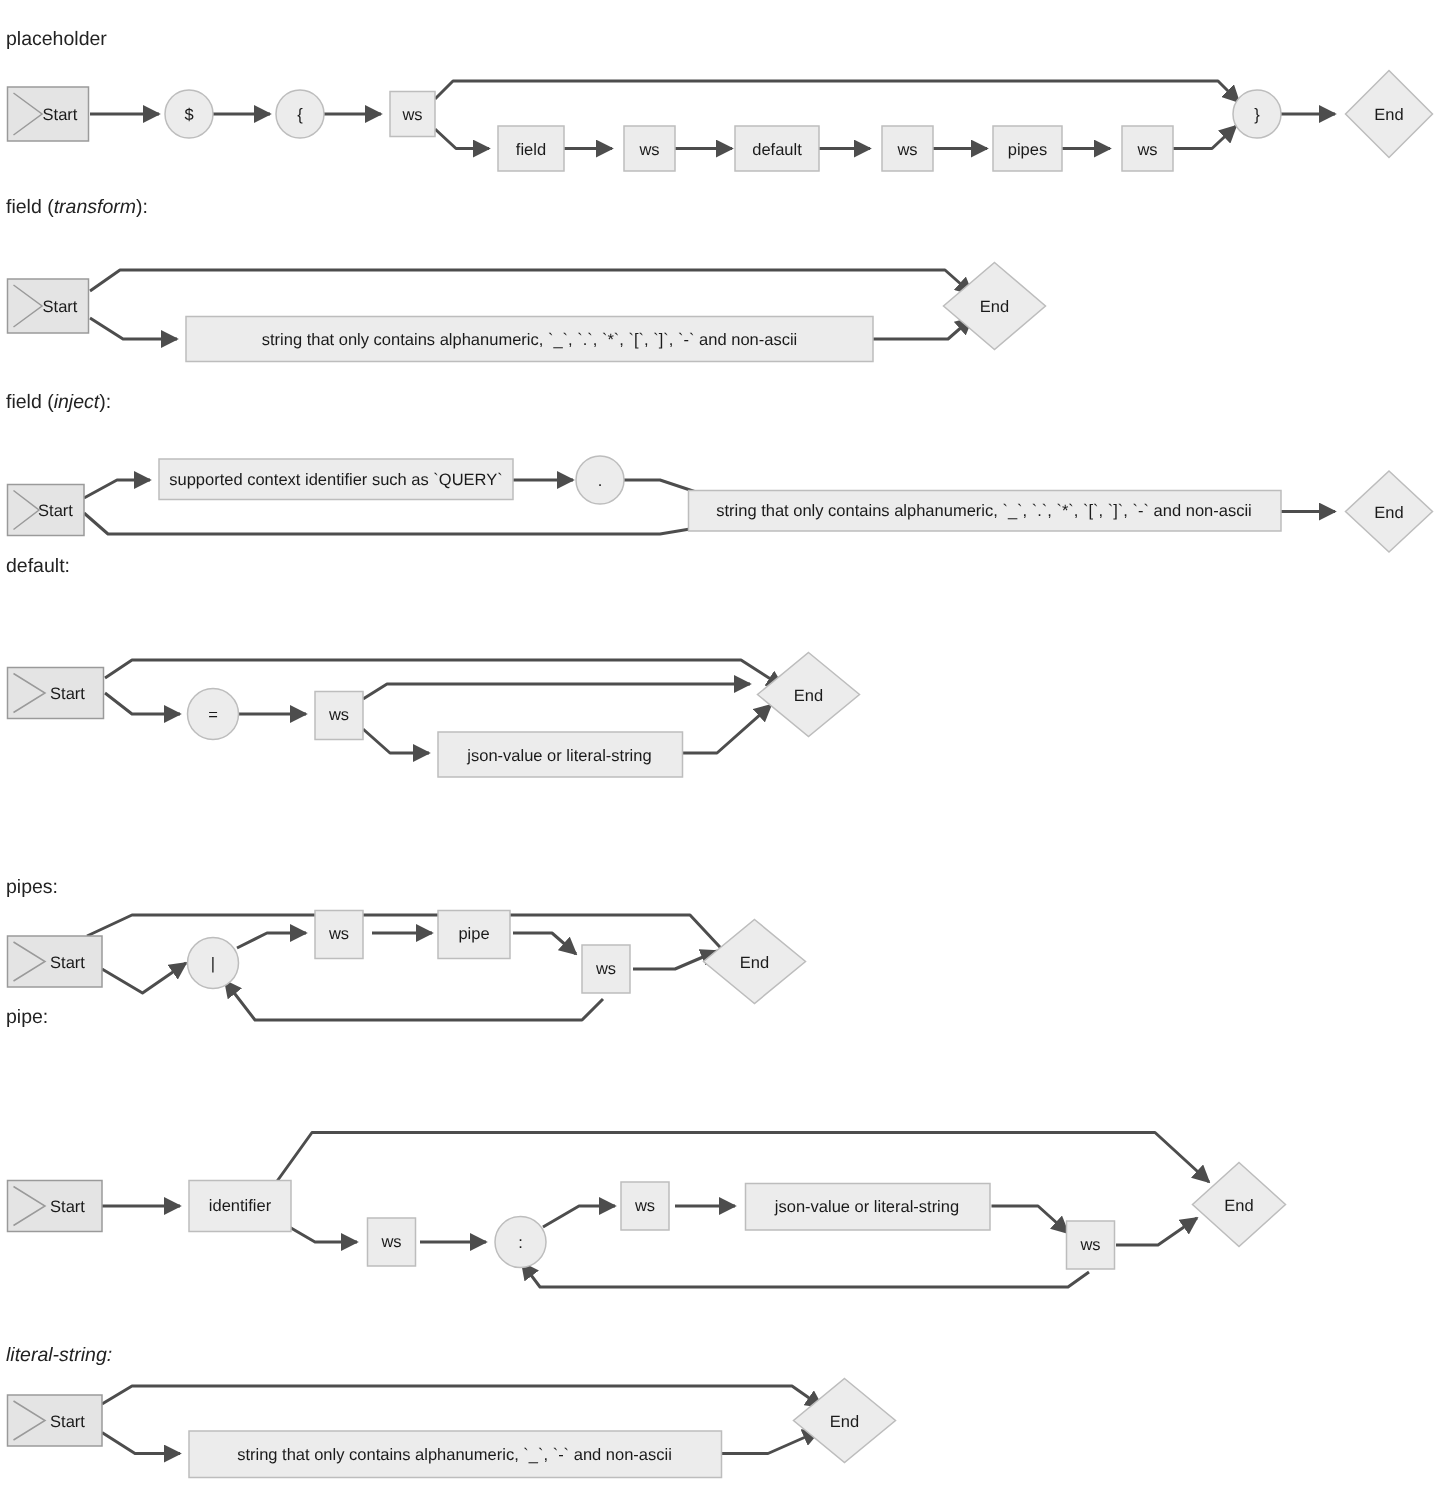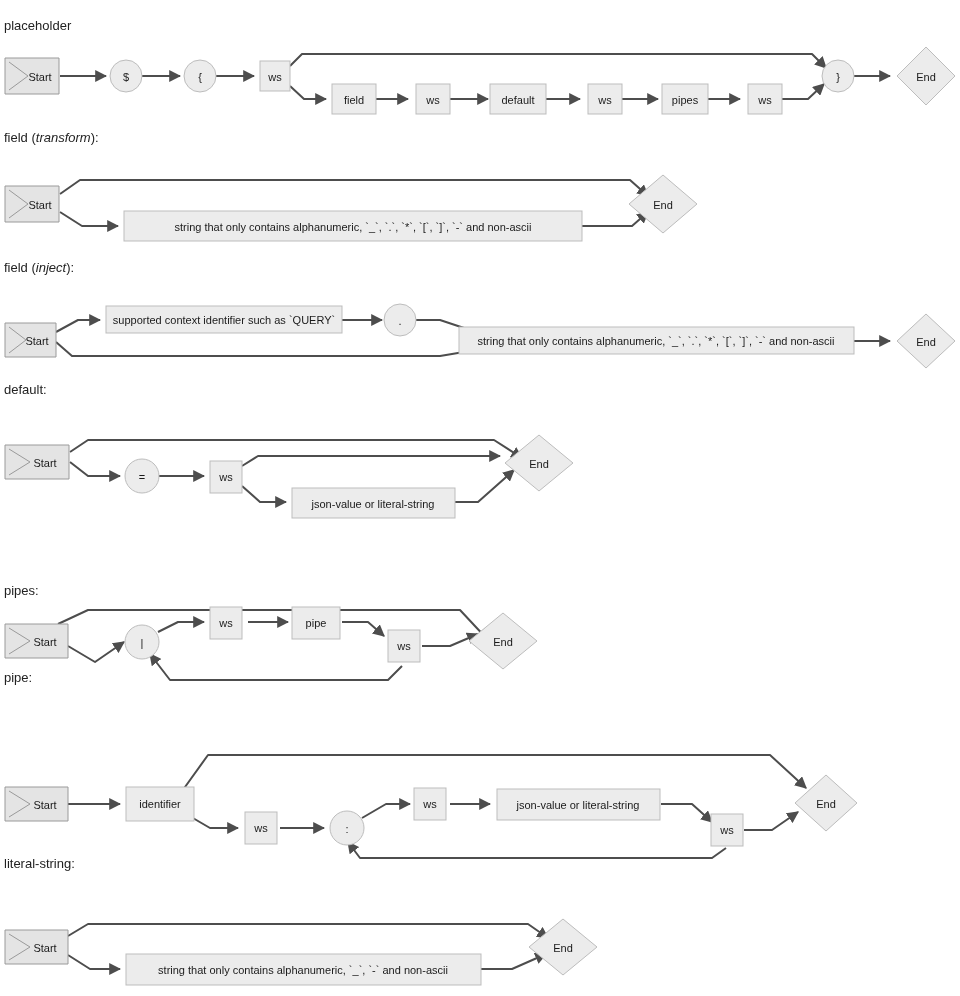--- a/index.html
+++ b/index.html
@@ -233,21 +233,21 @@
       <rect class="node-rect" x="459" y="29" width="395" height="27"></rect>
       <text class="node-text" x="656" y="43">string that only contains alphanumeric, `_`, `.`, `*`, `[`, `]`, `-` and non-ascii</text>
     </g>
 
     <g>
       <path class="node-diamond" d="M 926 16 L 955 43 L 926 70 L 897 43 Z"></path>
       <text class="node-text" x="926" y="44">End</text>
     </g>
   </svg>
 
-  <div class="section-label" style="top:382px;text-align:center;">
+  <div class="section-label" style="top:369px;text-align:center;">
     <span>default</span><span>:</span>
   </div>
 
   <svg class="diagram" style="top:418px;" width="960" height="120" viewBox="0 0 960 120">
 
     <path class="edge" d="M 70 34 L 88 22 L 494 22 L 522 40" marker-end="url(#arrow)"></path>
 
     <path class="edge" d="M 70 44 L 88 58 L 120 58" marker-end="url(#arrow)"></path>
 
     <path class="edge" d="M 158 58 L 204 58" marker-end="url(#arrow)"></path>
@@ -396,21 +396,21 @@
       <rect class="node-rect" x="711" y="72" width="32" height="32"></rect>
       <text class="node-text" x="727" y="88">ws</text>
     </g>
 
     <g>
       <path class="node-diamond" d="M 826 33 L 857 61 L 826 89 L 795 61 Z"></path>
       <text class="node-text" x="826" y="62">End</text>
     </g>
   </svg>
 
-  <div class="section-label" style="top:856px;">
+  <div class="section-label" style="top:895px;font-style:italic;">
     <span>literal-string</span><span>:</span>
   </div>
 
   <svg class="diagram" style="top:908px;" width="960" height="85" viewBox="0 0 960 85">
 
     <path class="edge" d="M 68 28 L 88 16 L 528 16 L 548 30" marker-end="url(#arrow)"></path>
 
     <path class="edge" d="M 68 47 L 90 61 L 120 61" marker-end="url(#arrow)"></path>
 
     <path class="edge" d="M 481 61 L 512 61 L 546 46" marker-end="url(#arrow)"></path>

